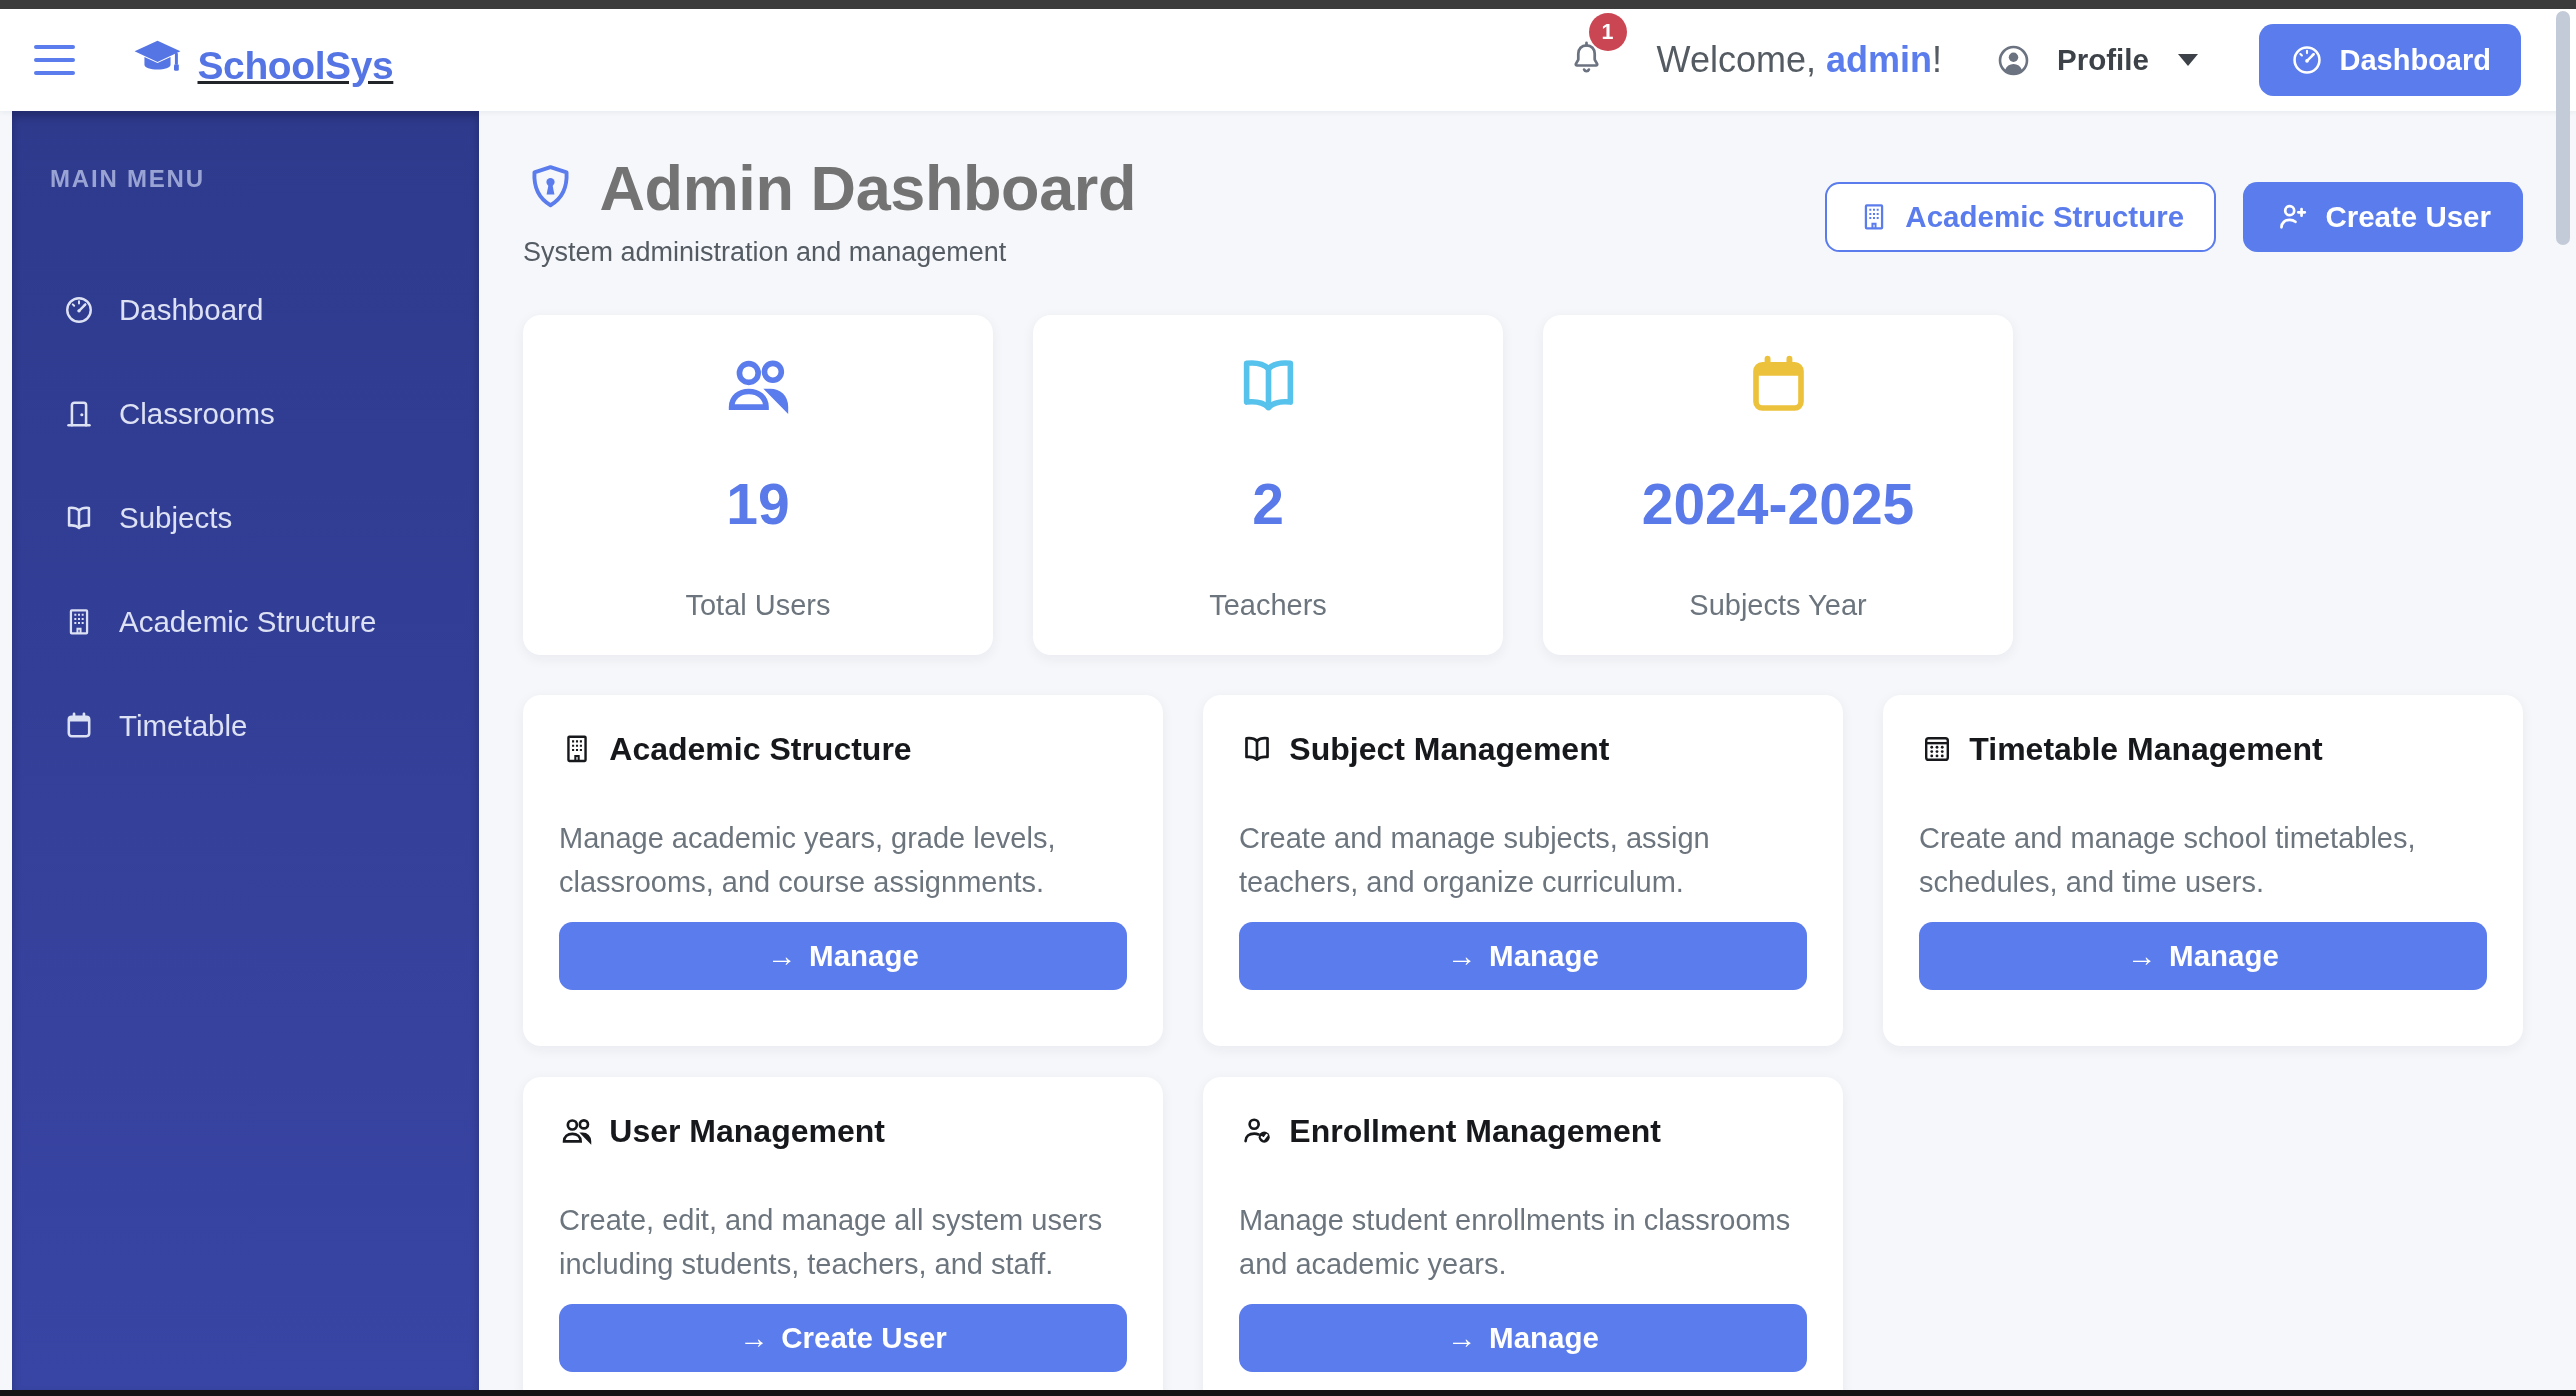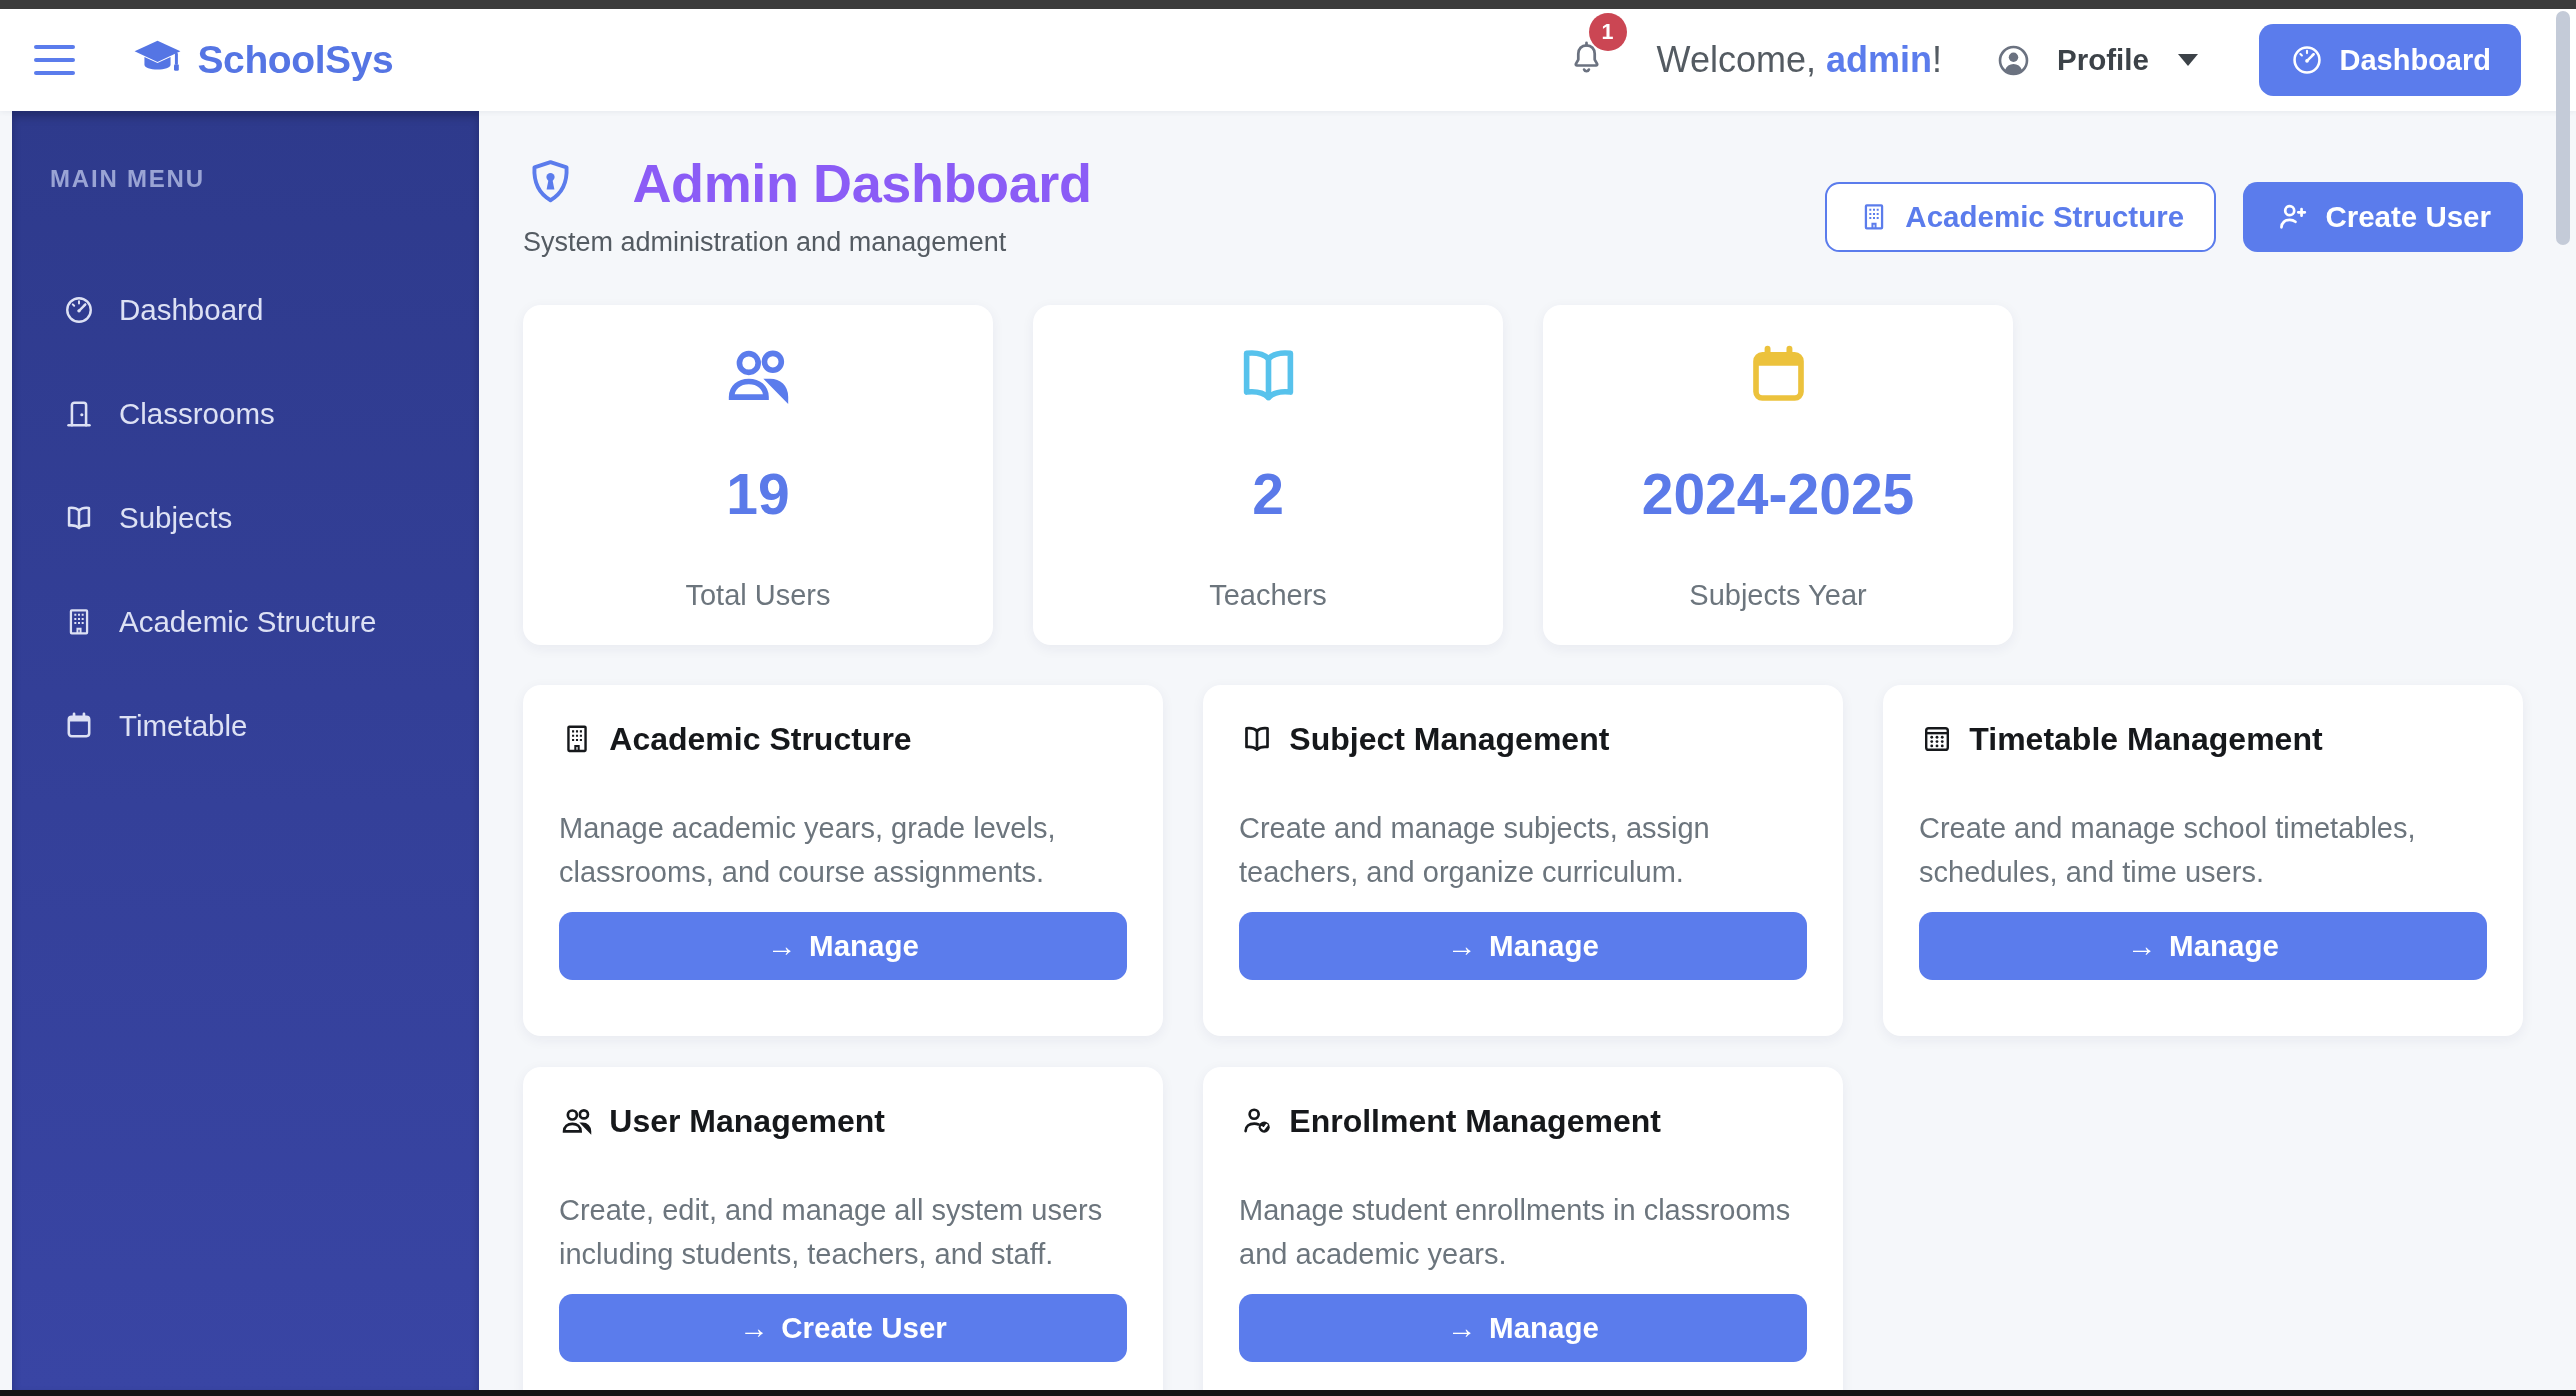--- a/index.html
+++ b/index.html
@@ -19,21 +19,21 @@
   }
   
   .navbar {
     position:absolute; top:9px; left:0; width:100%; height:102px;
     background:#ffffff; display:flex; align-items:center;
     padding:0 55px 0 34px; z-index:50;
     box-shadow:0 1.8px 5.4px rgba(40,50,90,0.07);
   }
   .hamburger { width:41px; display:flex; flex-direction:column; gap:9px; cursor:pointer; }
   .hamburger span { display:block; height:4px; background:#5b7cec; border-radius:2.7px; }
-  .brand { display:flex; align-items:center; gap:12.5px; margin-left:55px; cursor:pointer; }
+  .brand { display:flex; align-items:flex-end; gap:12.5px; margin-left:55px; cursor:pointer;text-decoration:underline; }
   .brand svg { width:55px; height:55px; color:#5575e4; }
   .brand-text { font-size:39px; font-weight:bold; color:#5575e4; letter-spacing:-0.4px; }
   .nav-right { margin-left:auto; display:flex; align-items:center; }
   .bell-wrap { position:relative; margin-right:50px; cursor:pointer; }
   .bell-wrap svg { width:41px; height:41px; color:#6b7280; }
   .nav-badge {
     position:absolute; top:-25px; left:23px; min-width:38px; height:38px;
     background:#cb4653; color:#fff; font-size:21.5px; font-weight:bold;
     border-radius:50%; display:flex; align-items:center; justify-content:center;
   }
@@ -64,21 +64,21 @@
     height:55px; margin-bottom:49px; padding-left:50px;
     color:#dde1f4; cursor:pointer;
   }
   .side-item svg { width:34px; height:34px; flex:0 0 auto; }
   .side-item span { font-size:29.5px; }
   
   .main { position:absolute; left:467px; top:111px; right:0; bottom:7.2px; padding:41px 53px 0 56px; overflow:hidden; }
   .page-head { display:flex; justify-content:space-between; align-items:flex-start; }
   .title-row { display:flex; align-items:center; gap:21.5px; }
   .title-row svg { width:55px; height:59px; color:#5b7cec; }
-  .page-title { font-size:54px; font-weight:bold; color:#8b5cf6; letter-spacing:-0.4px;margin-left:33px; }
+  .page-title { font-size:63px; font-weight:bold; color:#737373; letter-spacing:-0.4px; }
   .page-sub { font-size:27px; color:#545b62; margin-top:12.5px; }
   .head-actions { display:flex; gap:27px; margin-top:30px; }
   .btn-outline {
     display:flex; align-items:center; gap:14.3px;
     background:#fff; color:#5b7cec; border:2.7px solid #5b7cec; cursor:pointer;
     font-family:inherit; font-size:29.5px; font-weight:600;
     padding:16px 30px; border-radius:14.3px;
   }
   .btn-outline svg { width:34px; height:34px; }
   .btn-fill {

